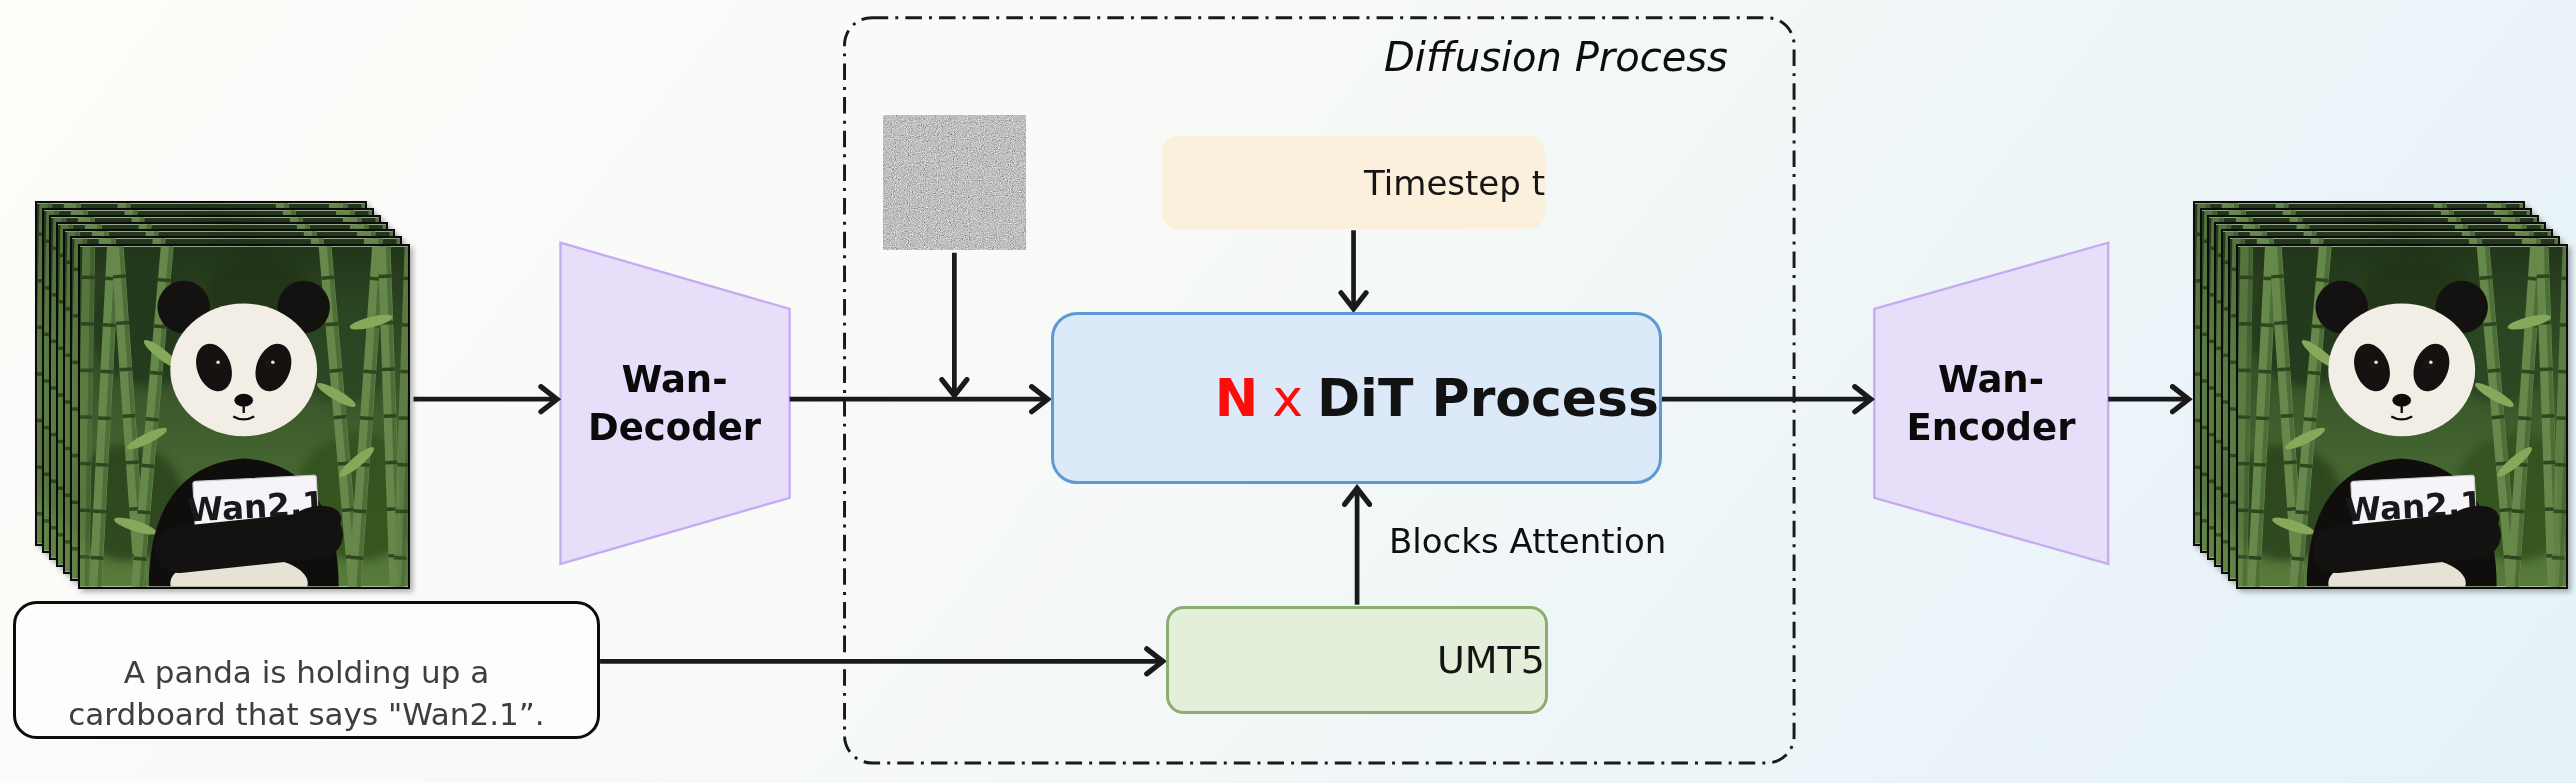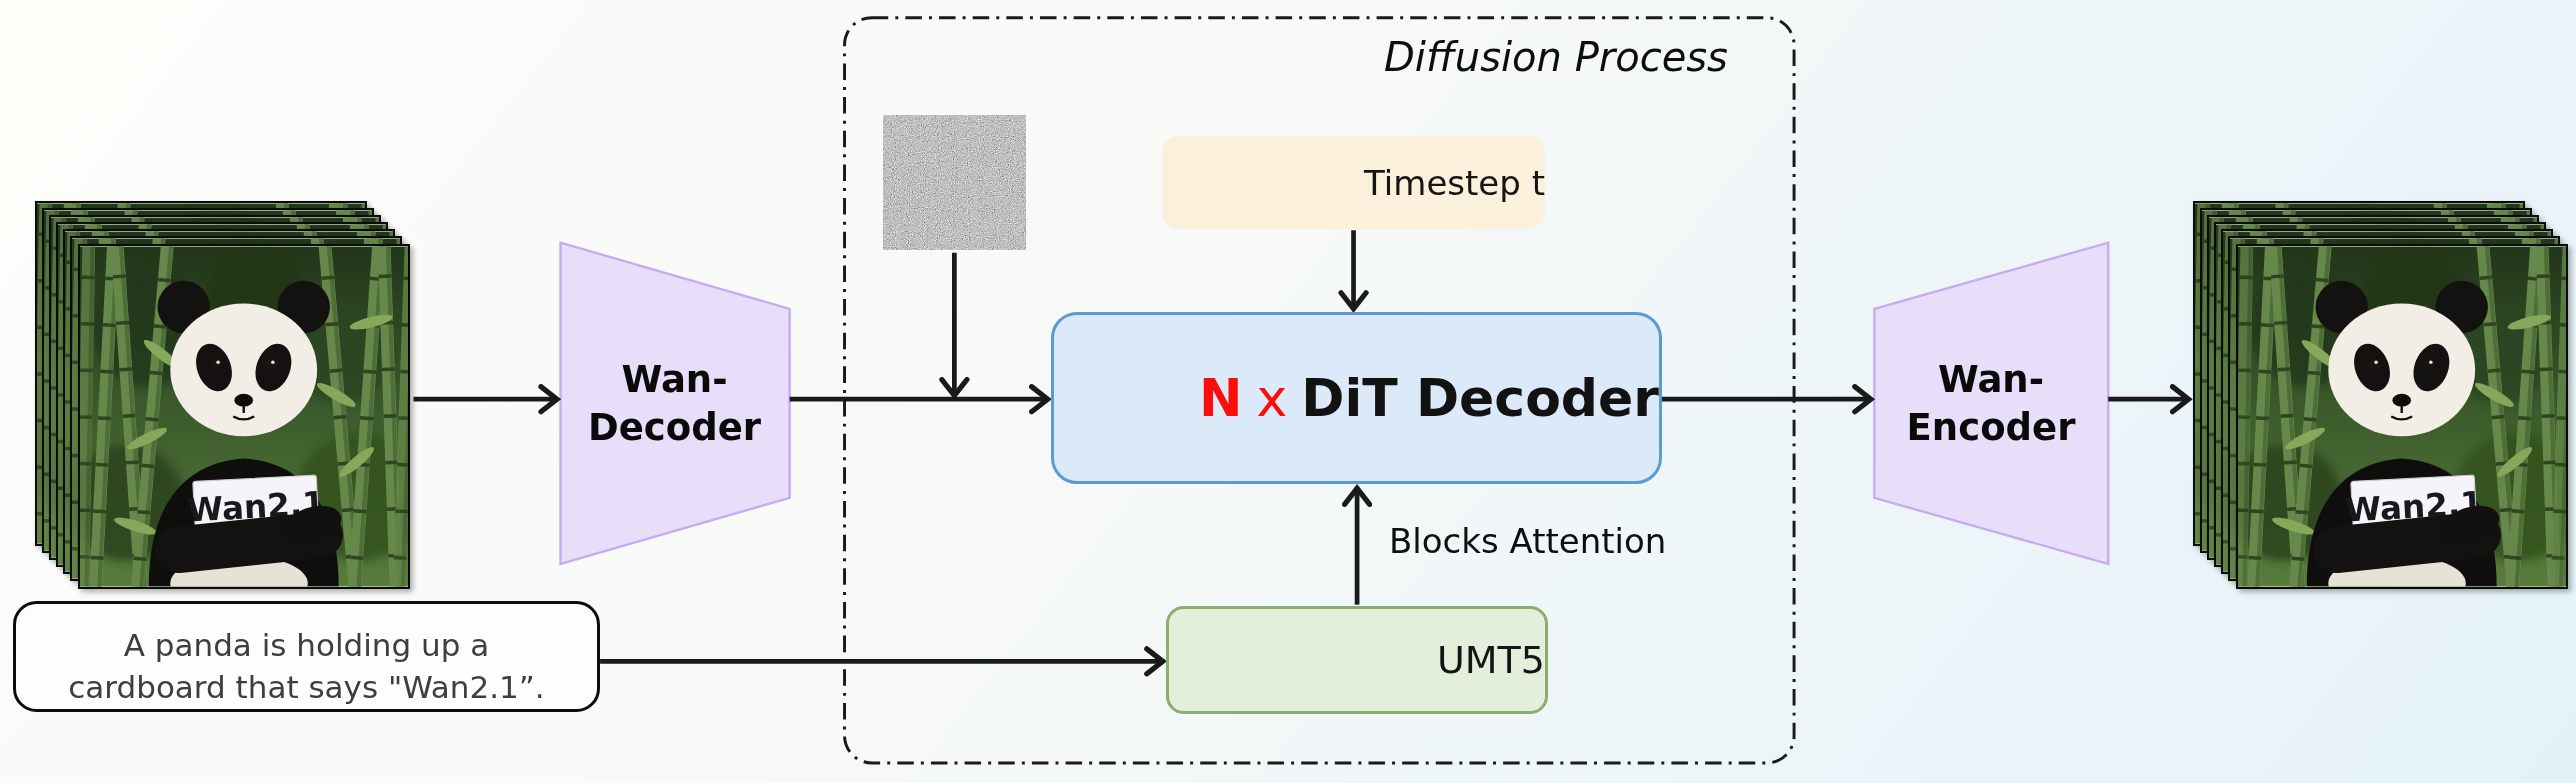--- a/index.html
+++ b/index.html
@@ -42,21 +42,21 @@
   .dit .x{color:var(--dit-accent,#fb0d0c);font-weight:500;margin:0 14px;}
   .umt5{
     left:1166px;top:606px;width:382px;height:108px;border-radius:17.7px;
     background:var(--umt5-fill,#e3efdb);border:3px solid var(--umt5-border,#8bad6d);
     font-size:38px;font-weight:500;color:#141414;padding-left:9px;
   }
   .cross-label{
     position:absolute;left:1389px;top:521px;font-size:34px;font-weight:500;color:#0f0f0f;white-space:nowrap;
   }
   .prompt{
-    left:13px;top:601px;width:587px;height:111px;border-radius:23.6px;
+    left:13px;top:601px;width:587px;height:138px;border-radius:23.6px;
     background:#fdfdfc;border:3.5px solid var(--prompt-border,#0c0c0c);
     flex-direction:column;font-size:31px;line-height:1.35;color:#3e3e3e;text-align:center;
   }
   .trap-label{
     position:absolute;display:flex;flex-direction:column;align-items:center;justify-content:center;
     font-size:37px;font-weight:700;line-height:1.28;color:#0a0a0a;text-align:center;
   }
   .enc-label{left:560px;top:243px;width:229px;height:321px;}
   .dec-label{left:1874px;top:243px;width:234px;height:321px;}
 </style>
@@ -257,21 +257,21 @@
 
   <div class="title">Diffusion Process</div>
 
   <div class="box timestep">
     <span>Timestep t</span>
   </div>
 
   <div class="box dit">
     <span class="n">N</span>
     <span class="x">x</span>
-    <span>DiT Decoder</span>
+    <span>DiT Process</span>
   </div>
 
   <div class="cross-label">Blocks Attention</div>
 
   <div class="box umt5">
     <span>UMT5</span>
   </div>
 
   <div class="box prompt">
     <div>A panda is holding up a</div>

